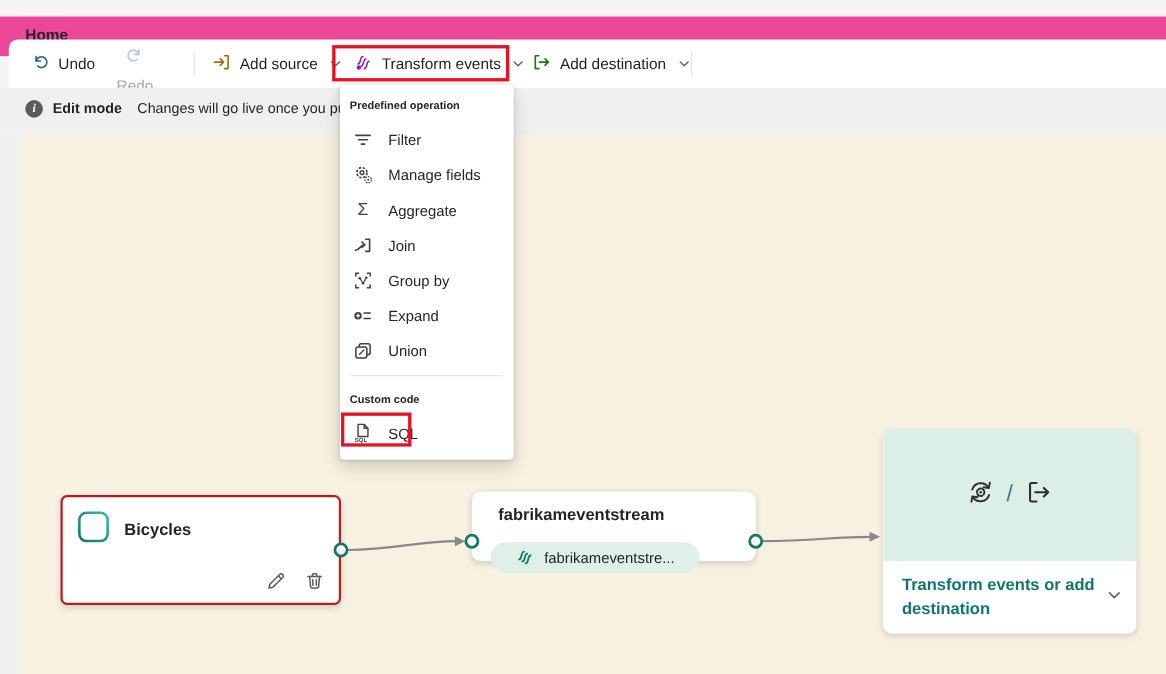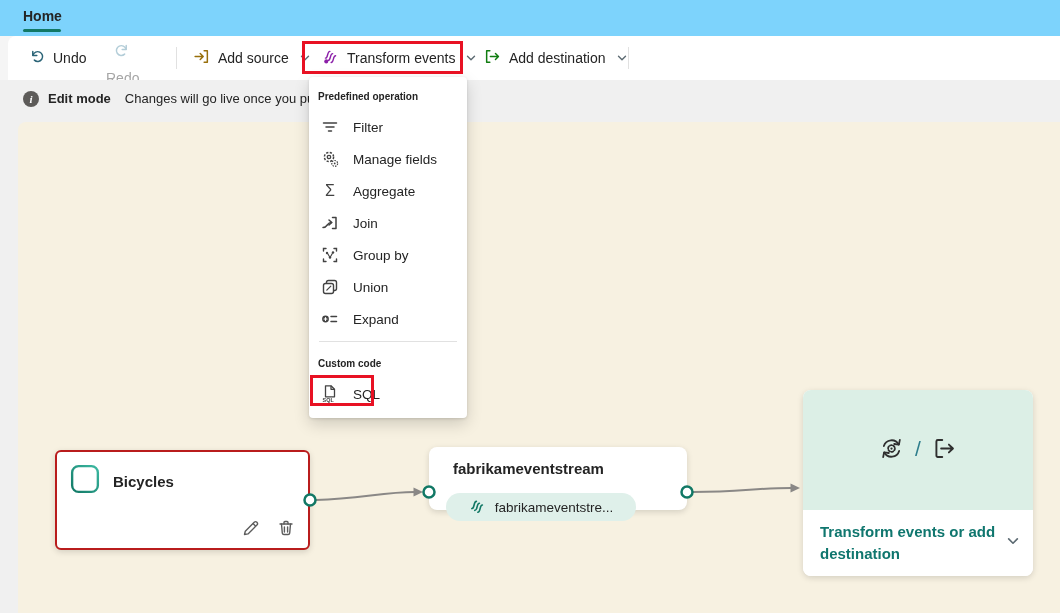--- a/index.html
+++ b/index.html
@@ -2,21 +2,21 @@
 <html><head>
 <meta charset="utf-8">
 <style>
   html,body{margin:0;padding:0;background:#fff;}
   .screen{
     position:relative;width:1060px;height:613px;overflow:hidden;
     font-family:"Liberation Sans","DejaVu Sans",sans-serif;color:#242424;
     background:#f5f5f5;
   }
   
-  .tabbar{position:absolute;left:0;top:0;width:100%;height:36px;background:#7dd3fc;}
+  .tabbar{position:absolute;left:0;top:15px;width:100%;height:36px;background:#ec4899;}
   .tab{position:absolute;left:23px;top:8px;font-size:14px;font-weight:700;color:#242424;cursor:pointer;}
   .tab-underline{position:absolute;left:0;top:21px;width:38px;height:3px;background:#117865;border-radius:2px;}
   
   .toolbar{position:absolute;left:8px;right:0;top:36px;height:44px;background:#fff;border-radius:8px 0 0 0;}
   .tb-btn{
     position:absolute;top:6px;height:32px;display:flex;align-items:center;gap:8px;
     background:transparent;border:none;font-family:inherit;font-size:14px;color:#242424;
     padding:0 4px;cursor:pointer;white-space:nowrap;
   }
   .tb-btn.disabled{color:#a6a6a6;cursor:default;flex-direction:column;}
@@ -299,40 +299,40 @@
             <circle cx="13" cy="7.5" r="1.2" fill="#424242" stroke="none"></circle>
             <circle cx="10" cy="12.5" r="1.2" fill="#424242" stroke="none"></circle>
             <path d="M7.8 8.8 L9.4 11.6 M12.3 8.5 L10.6 11.6" stroke-width="1.1"></path>
           </svg>
       </span>
       <span>Group by</span>
     </div>
 
     <div class="menu-item">
       <span class="mi">
+        <svg width="20" height="20" viewBox="0 0 20 20">
+            <circle cx="5.5" cy="10" r="3.4" fill="#424242"></circle>
+            <path d="M5.5 8.6 V11.4 M4.1 10 H6.9" stroke="#fff" stroke-width="1.2" stroke-linecap="round"></path>
+            <path d="M11 7.5 H16.5 M11 12.5 H16.5" stroke="#424242" stroke-width="1.5" stroke-linecap="round"></path>
+          </svg>
+      </span>
+      <span>Expand</span>
+    </div>
+
+    <div class="menu-item">
+      <span class="mi">
         <svg width="20" height="20" viewBox="0 0 20 20" fill="none" stroke="#424242" stroke-width="1.4" stroke-linejoin="round">
             <rect x="6.5" y="3.5" width="10" height="10" rx="2"></rect>
             <rect x="3.5" y="6.5" width="10" height="10" rx="2" fill="#fff"></rect>
             <path d="M6.8 13.2 L10.8 9.2" stroke-width="1.2" stroke-linecap="round"></path>
           </svg>
       </span>
       <span>Union</span>
     </div>
 
-    <div class="menu-item">
-      <span class="mi">
-        <svg width="20" height="20" viewBox="0 0 20 20">
-            <circle cx="5.5" cy="10" r="3.4" fill="#424242"></circle>
-            <path d="M5.5 8.6 V11.4 M4.1 10 H6.9" stroke="#fff" stroke-width="1.2" stroke-linecap="round"></path>
-            <path d="M11 7.5 H16.5 M11 12.5 H16.5" stroke="#424242" stroke-width="1.5" stroke-linecap="round"></path>
-          </svg>
-      </span>
-      <span>Expand</span>
-    </div>
-
     <div class="menu-divider"></div>
 
     <div class="menu-header">Custom code</div>
 
     <div class="menu-item">
       <span class="mi">
         <svg width="20" height="20" viewBox="0 0 20 20" fill="none" stroke="#424242" stroke-width="1.3" stroke-linejoin="round">
             <path d="M5.5 1.8 H11 L14.5 5.3 V12.8 H5.5 Z"></path>
             <path d="M11 1.8 V5.3 H14.5"></path>
             <text x="2.6" y="18.2" font-size="5.4" font-weight="700" fill="#424242" stroke="none" font-family="Liberation Sans, sans-serif">SQL</text>

